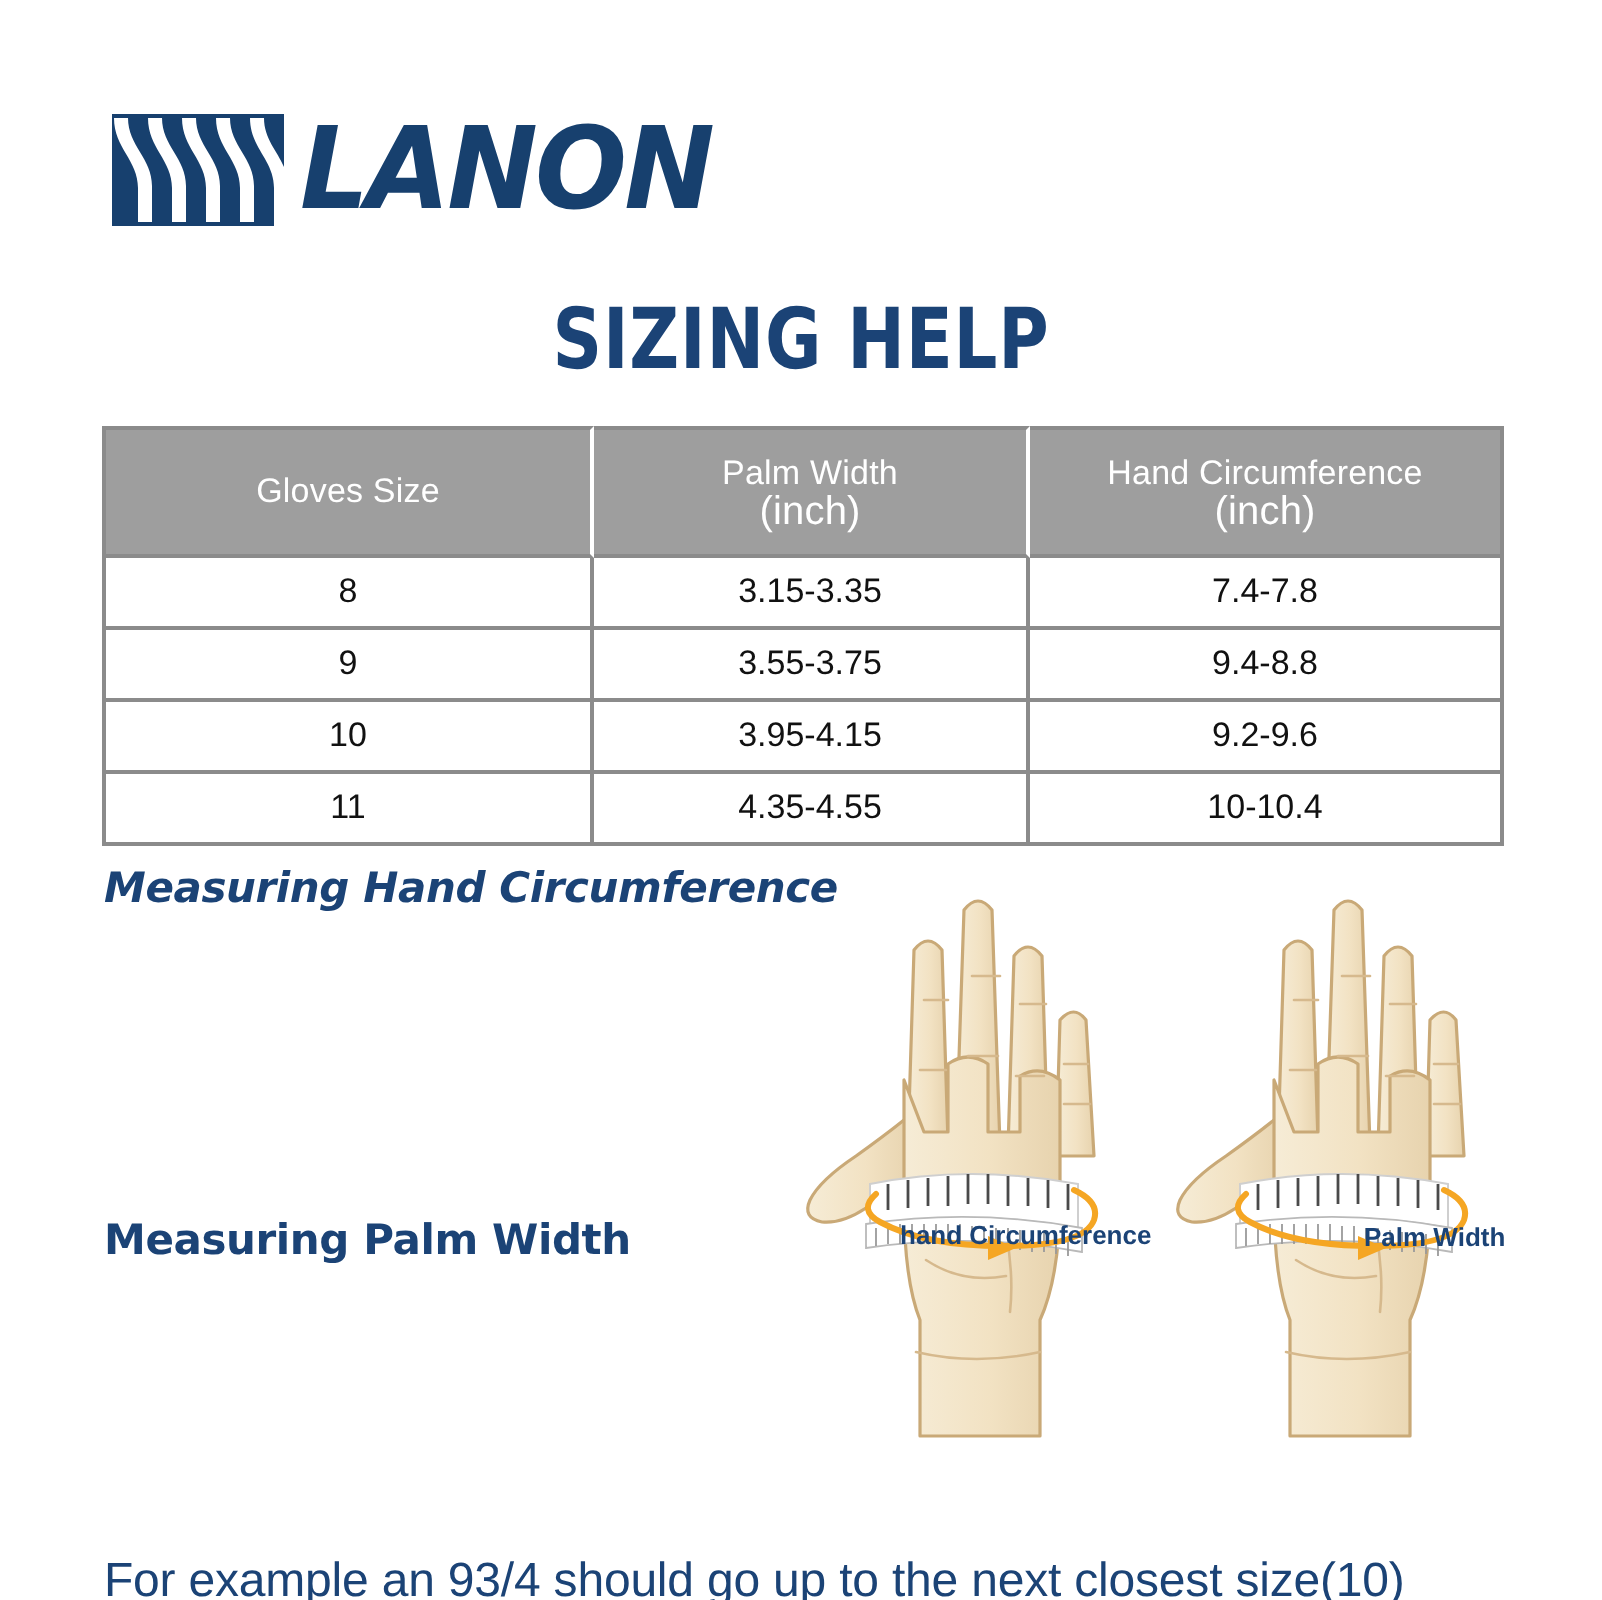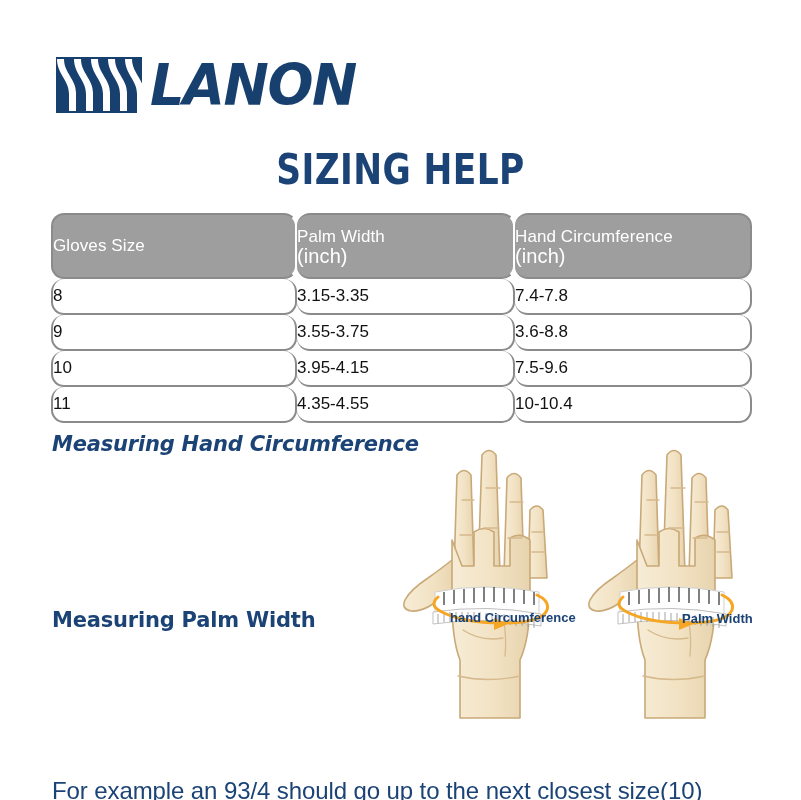--- a/index.html
+++ b/index.html
@@ -68,25 +68,24 @@
   #size-table {
     position: absolute;
     left: 51px;
     top: 213px;
     width: 701px;
     border-collapse: separate;
     border-spacing: 0;
     table-layout: fixed;
   }
   #size-table th, #size-table td {
-    text-align: left;
+    text-align: center;
     vertical-align: middle;
     font-family: "Liberation Sans", sans-serif;
     color: #111111;
-    border-radius: 13px;
   }
   #size-table thead th {
     background: #9e9e9e;
     color: #ffffff;
     font-weight: 400;
     font-size: 17px;
     height: 66px;
     line-height: 20px;
     border-top: 2px solid #8b8b8b;
     border-bottom: 2px solid #8b8b8b;
@@ -202,26 +201,26 @@
     </thead>
     <tbody>
       <tr>
         <td>8</td>
         <td>3.15-3.35</td>
         <td>7.4-7.8</td>
       </tr>
       <tr>
         <td>9</td>
         <td>3.55-3.75</td>
-        <td>3.6-8.8</td>
+        <td>9.4-8.8</td>
       </tr>
       <tr>
         <td>10</td>
         <td>3.95-4.15</td>
-        <td>7.5-9.6</td>
+        <td>9.2-9.6</td>
       </tr>
       <tr>
         <td>11</td>
         <td>4.35-4.55</td>
         <td>10-10.4</td>
       </tr>
     </tbody>
   </table>
 
   <div class="section-heading" id="heading-circ"><span>Measuring </span><b>Hand Circumference</b></div>

